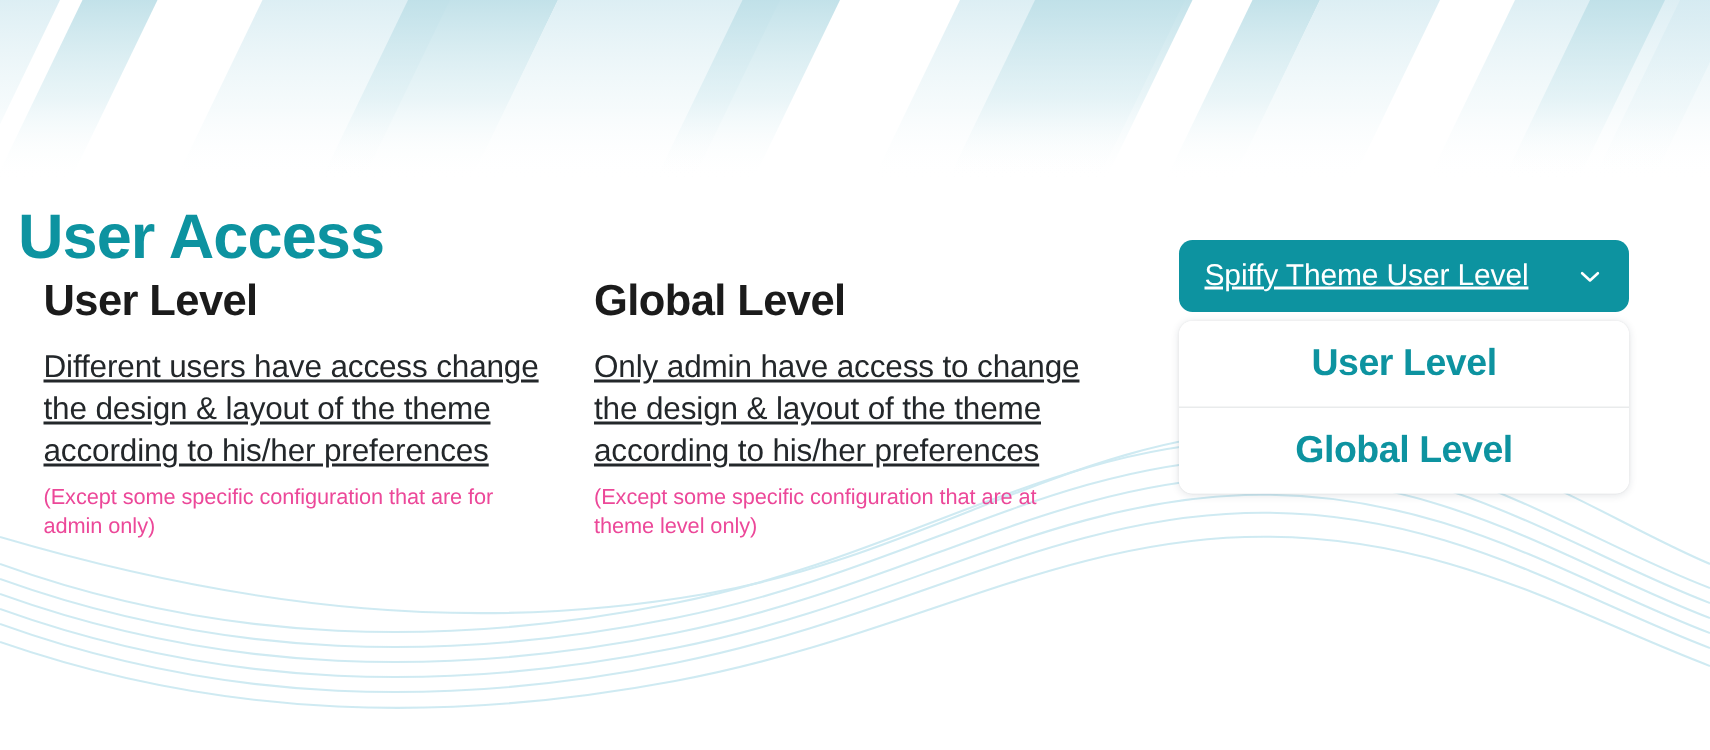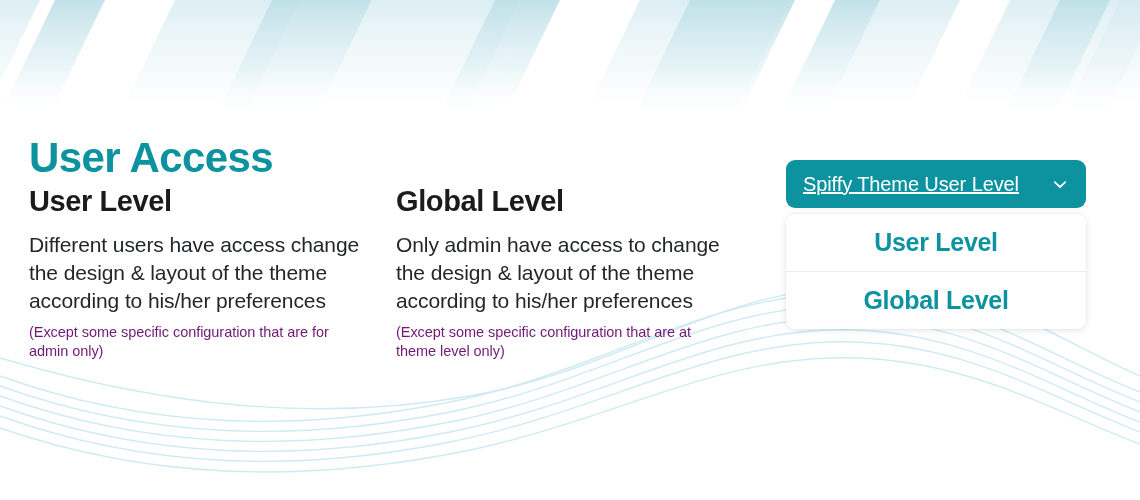--- a/index.html
+++ b/index.html
@@ -43,21 +43,21 @@
   }
 
   
   .content {
     position: absolute;
     inset: 0;
   }
 
   .page-title {
     position: absolute;
-    left: 29px;
+    left: 12px;
     top: 104px;
     font-size: 42px;
     line-height: 52px;
     font-weight: bold;
     letter-spacing: -0.6px;
     color: #0d93a0;
     white-space: nowrap;
   }
 
   .col {
@@ -76,26 +76,27 @@
     margin: 0 0 12px 0;
     white-space: nowrap;
   }
 
   .col-body {
     font-size: 21px;
     line-height: 28px;
     color: #23272a;
     margin: 0 0 8px 0;
     letter-spacing: -0.1px;
+    text-decoration: underline;
   }
 
   .col-note {
     font-size: 14.5px;
     line-height: 19px;
-    color: #701a75;
+    color: #ec4899;
     margin: 0;
     letter-spacing: -0.05px;
   }
 
   
   .dropdown {
     position: absolute;
     left: 786px;
     top: 160px;
     width: 300px;

